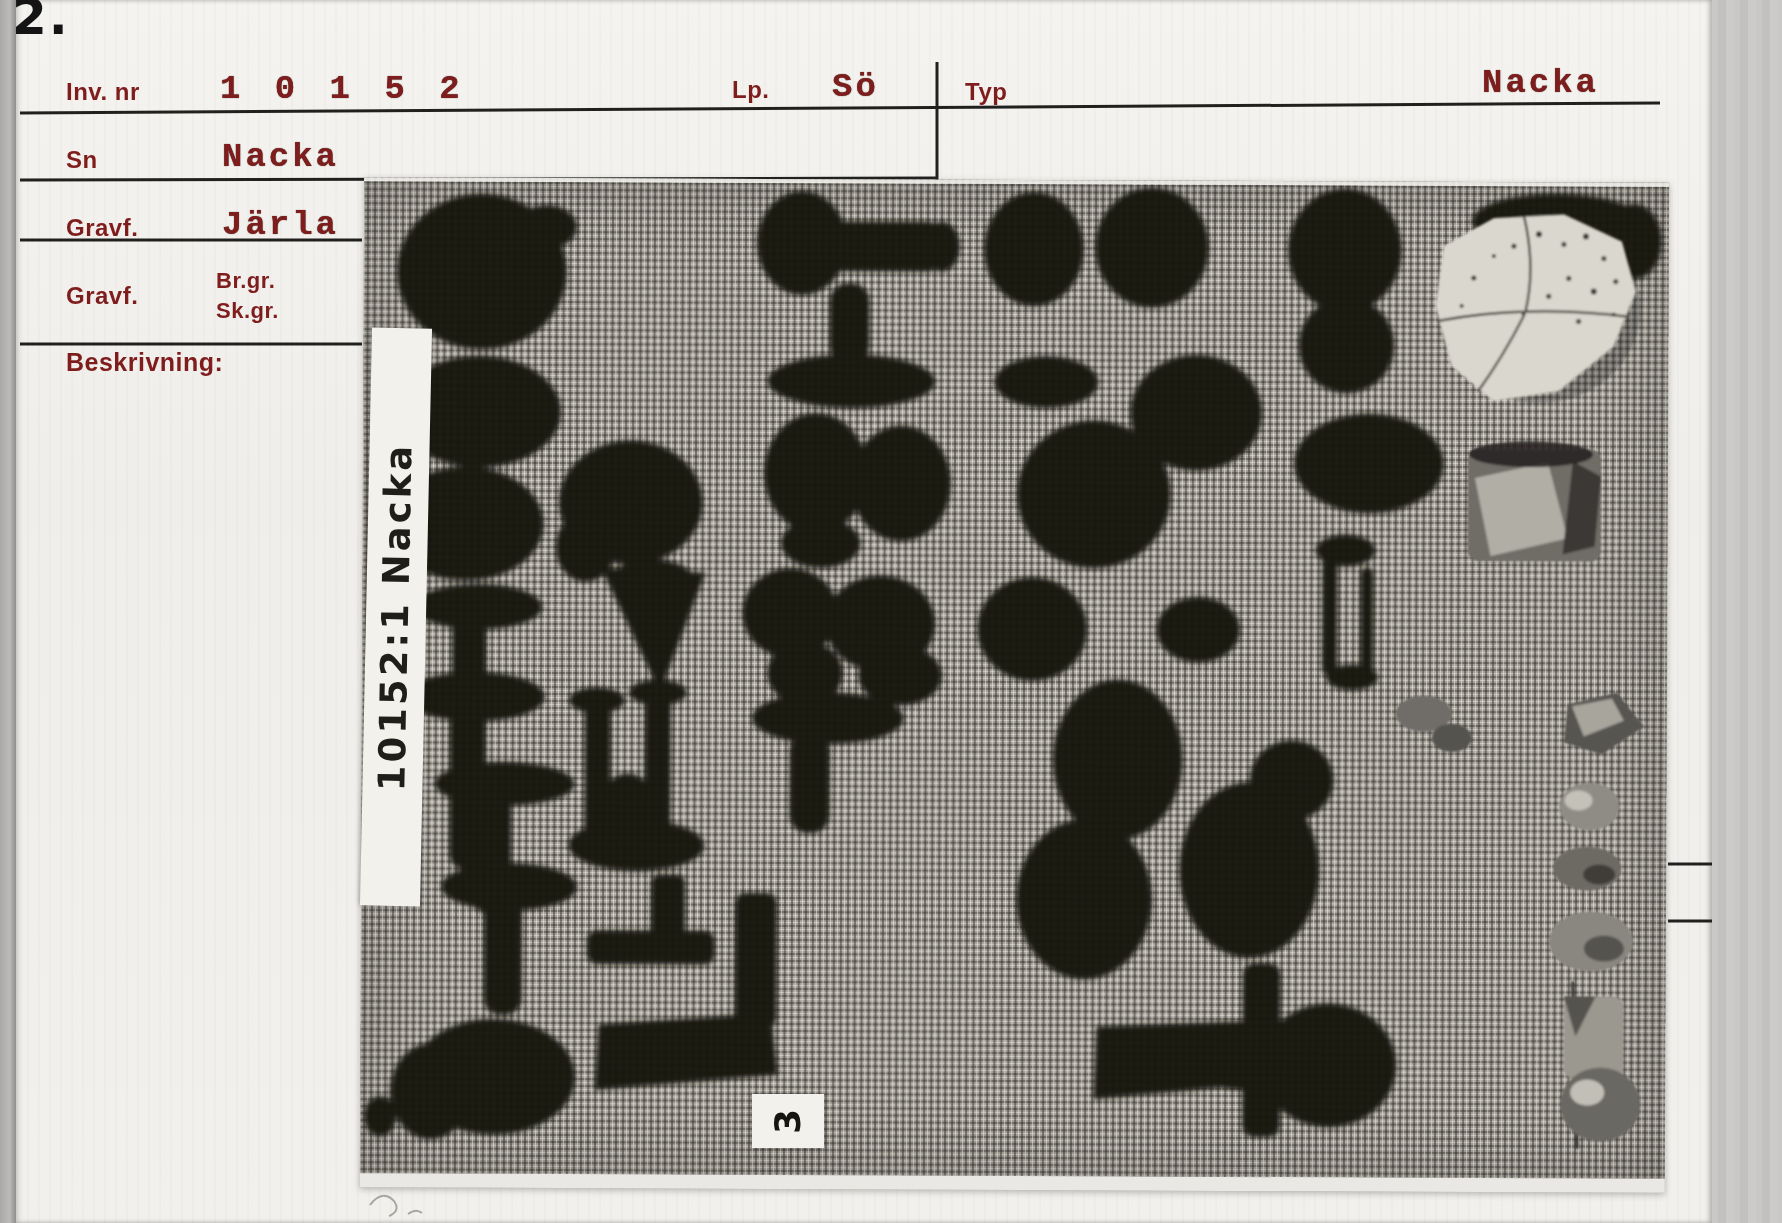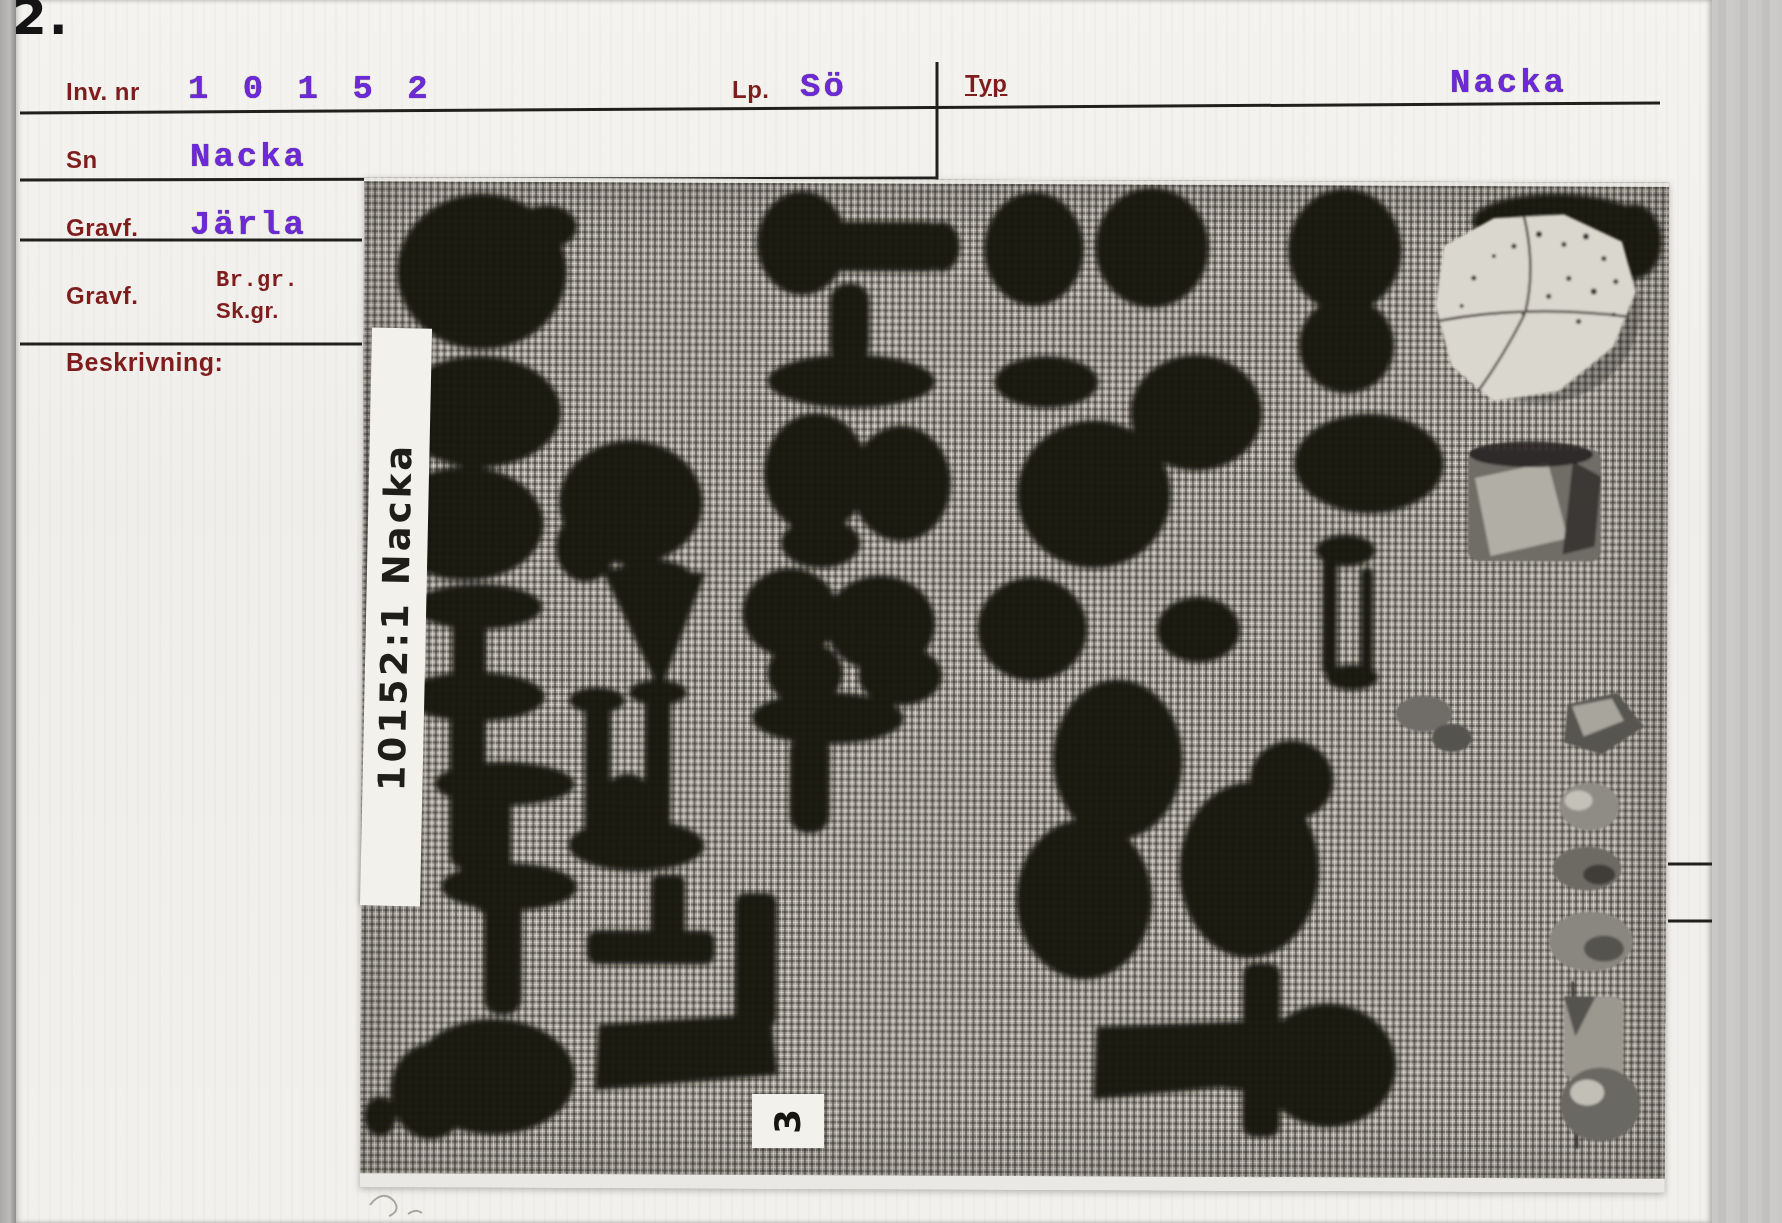--- a/index.html
+++ b/index.html
@@ -31,22 +31,23 @@
   }
   .plabel{
     position:absolute;
     font:700 24px "Liberation Sans", sans-serif;
     color:#7f1d1d;letter-spacing:.5px;white-space:nowrap;
   }
   .plabel.small{font-size:22px;}
   .typed{
     position:absolute;
     font:700 34px "Liberation Mono", monospace;
-    color:#6d28d9;letter-spacing:3px;white-space:nowrap;
+    color:#7f1d1d;letter-spacing:3px;white-space:nowrap;
     text-shadow:0 0 1px rgba(25,22,18,.85);
+    margin-left:32px;
   }
   .typed.wide{letter-spacing:7px;}
   .rules{position:absolute;left:0;top:0;pointer-events:none;}
   
   .photo{
     position:absolute;left:362px;top:180px;width:1305px;height:992px;
     transform:rotate(0.25deg);
     background-color:#a5a199;
     background-image:
       repeating-linear-gradient(90deg, rgba(247,245,239,.50) 0 1.5px, rgba(60,57,51,0) 1.5px 3.5px, rgba(33,31,27,.42) 3.5px 5px, rgba(60,57,51,0) 5px 7px),
@@ -83,25 +84,25 @@
 
 <div class="scan-strip-left"></div>
 <div class="scan-strip-right"></div>
 
 <div class="card"></div>
 
 <div class="corner-mark">2.</div>
 
 <div class="plabel" style="left:66px;top:78px;">Inv. nr</div>
 <div class="plabel" style="left:732px;top:76px;">Lp.</div>
-<div class="plabel" style="left:965px;top:70px;text-decoration:underline;">Typ</div>
+<div class="plabel" style="left:965px;top:78px;">Typ</div>
 <div class="plabel" style="left:66px;top:146px;">Sn</div>
 <div class="plabel" style="left:66px;top:214px;">Gravf.</div>
 <div class="plabel" style="left:66px;top:282px;">Gravf.</div>
-<div class="plabel small" style="left:216px;top:268px;font-family:Liberation Mono, monospace;">Br.gr.</div>
+<div class="plabel small" style="left:216px;top:268px;">Br.gr.</div>
 <div class="plabel small" style="left:216px;top:298px;">Sk.gr.</div>
 <div class="plabel" style="left:66px;top:348px;font-size:25px;">Beskrivning:</div>
 
 <div class="typed wide" style="left:188px;top:70px;">1 0 1 5 2</div>
 <div class="typed" style="left:800px;top:68px;text-align:right;">Sö</div>
 <div class="typed" style="left:1450px;top:64px;">Nacka</div>
 <div class="typed" style="left:190px;top:138px;">Nacka</div>
 <div class="typed" style="left:190px;top:206px;">Järla</div>
 
 <svg class="rules" width="1782" height="1223">

